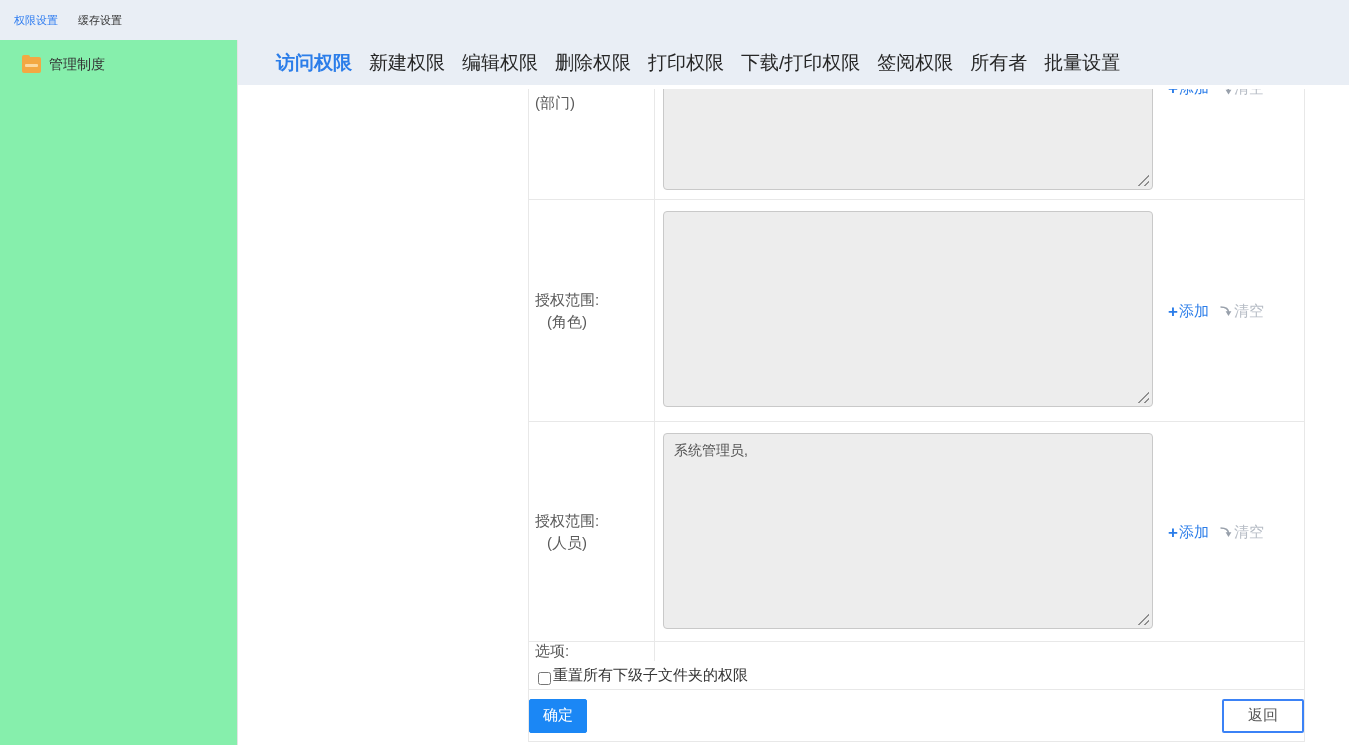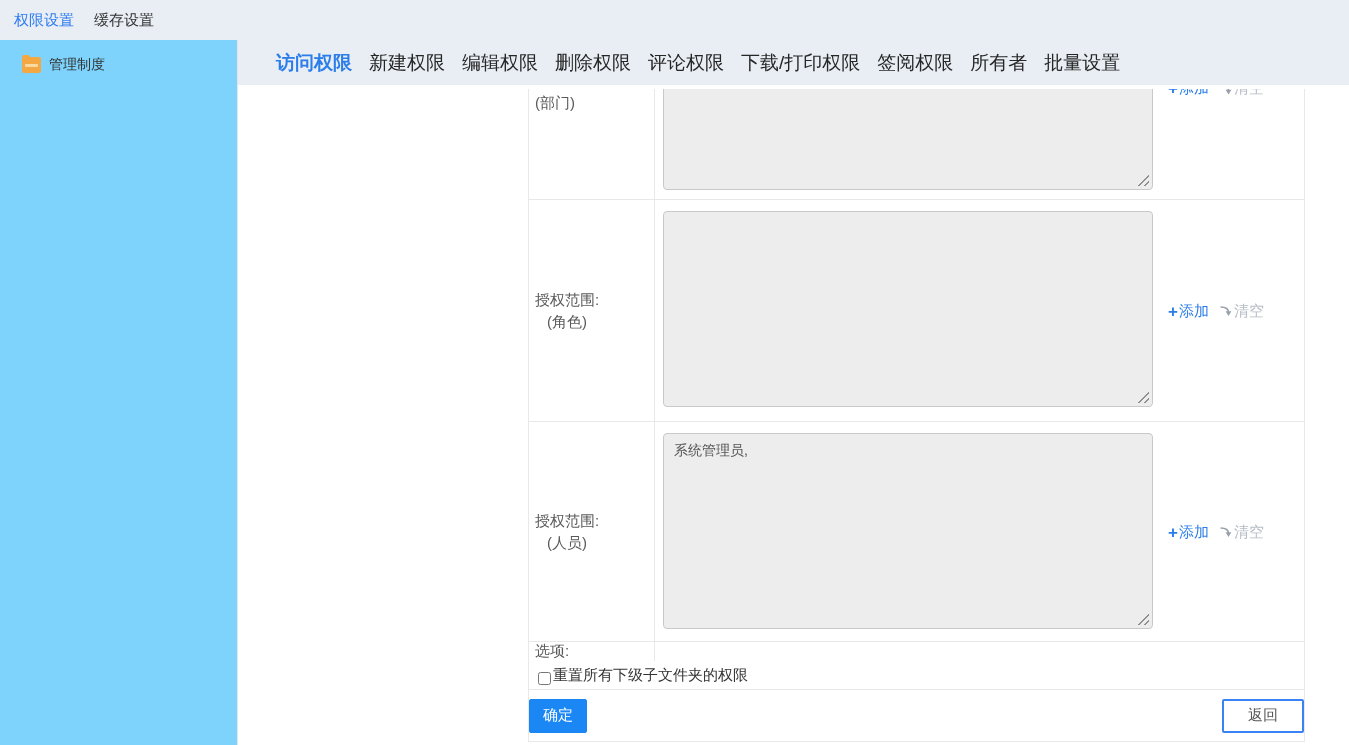--- a/index.html
+++ b/index.html
@@ -2,26 +2,26 @@
 <html><head>
 <meta charset="utf-8">
 <style>
   * { margin:0; padding:0; box-sizing:border-box; }
   html,body { width:1349px; height:745px; overflow:hidden;
     font-family:"Liberation Sans","DejaVu Sans",sans-serif; background:#fff; color:#333; }
 
   
   .topbar { height:40px; background:#e9eef5; display:flex; align-items:center;
     padding-left:14px; gap:20px; }
-  .topbar-tab { font-size:15px; color:#333; cursor:pointer;font-family:Liberation Mono, monospace; }
+  .topbar-tab { font-size:11px; color:#333; cursor:pointer;font-family:Liberation Mono, monospace; }
   .topbar-tab.active { color:#2e7cf0; }
 
   
   .app { display:flex; height:705px; }
-  .sidebar { width:238px; background:#7dd3fc; border-right:1px solid #e4e4e4; flex:none; }
+  .sidebar { width:238px; background:#86efac; border-right:1px solid #e4e4e4; flex:none; }
   .sidebar-item { display:flex; align-items:center; gap:8px; padding:16px 0 0 22px;
     font-size:14px; color:#333; cursor:pointer; }
   .folder-ic { width:19px; height:16px; position:relative; flex:none; }
   .folder-ic .back { position:absolute; left:0; top:0; width:19px; height:16px;
     background:#f3a843; border-radius:2px; }
   .folder-ic .tab { position:absolute; left:0; top:-2px; width:8px; height:4px;
     background:#f3a843; border-radius:2px 2px 0 0; }
   .folder-ic .stripe { position:absolute; left:3px; top:7px; width:13px; height:3px;
     background:#fbd9a0; border-radius:1px; }
 
@@ -101,21 +101,21 @@
     </div>
   </aside>
 
   <div class="main">
 
     <div class="tabstrip">
       <span class="ptab active">访问权限</span>
       <span class="ptab">新建权限</span>
       <span class="ptab">编辑权限</span>
       <span class="ptab">删除权限</span>
-      <span class="ptab">评论权限</span>
+      <span class="ptab">打印权限</span>
       <span class="ptab">下载/打印权限</span>
       <span class="ptab">签阅权限</span>
       <span class="ptab">所有者</span>
       <span class="ptab">批量设置</span>
     </div>
 
     <div class="content">
       <div class="form-table">
 
         <div class="frow frow-dept">

